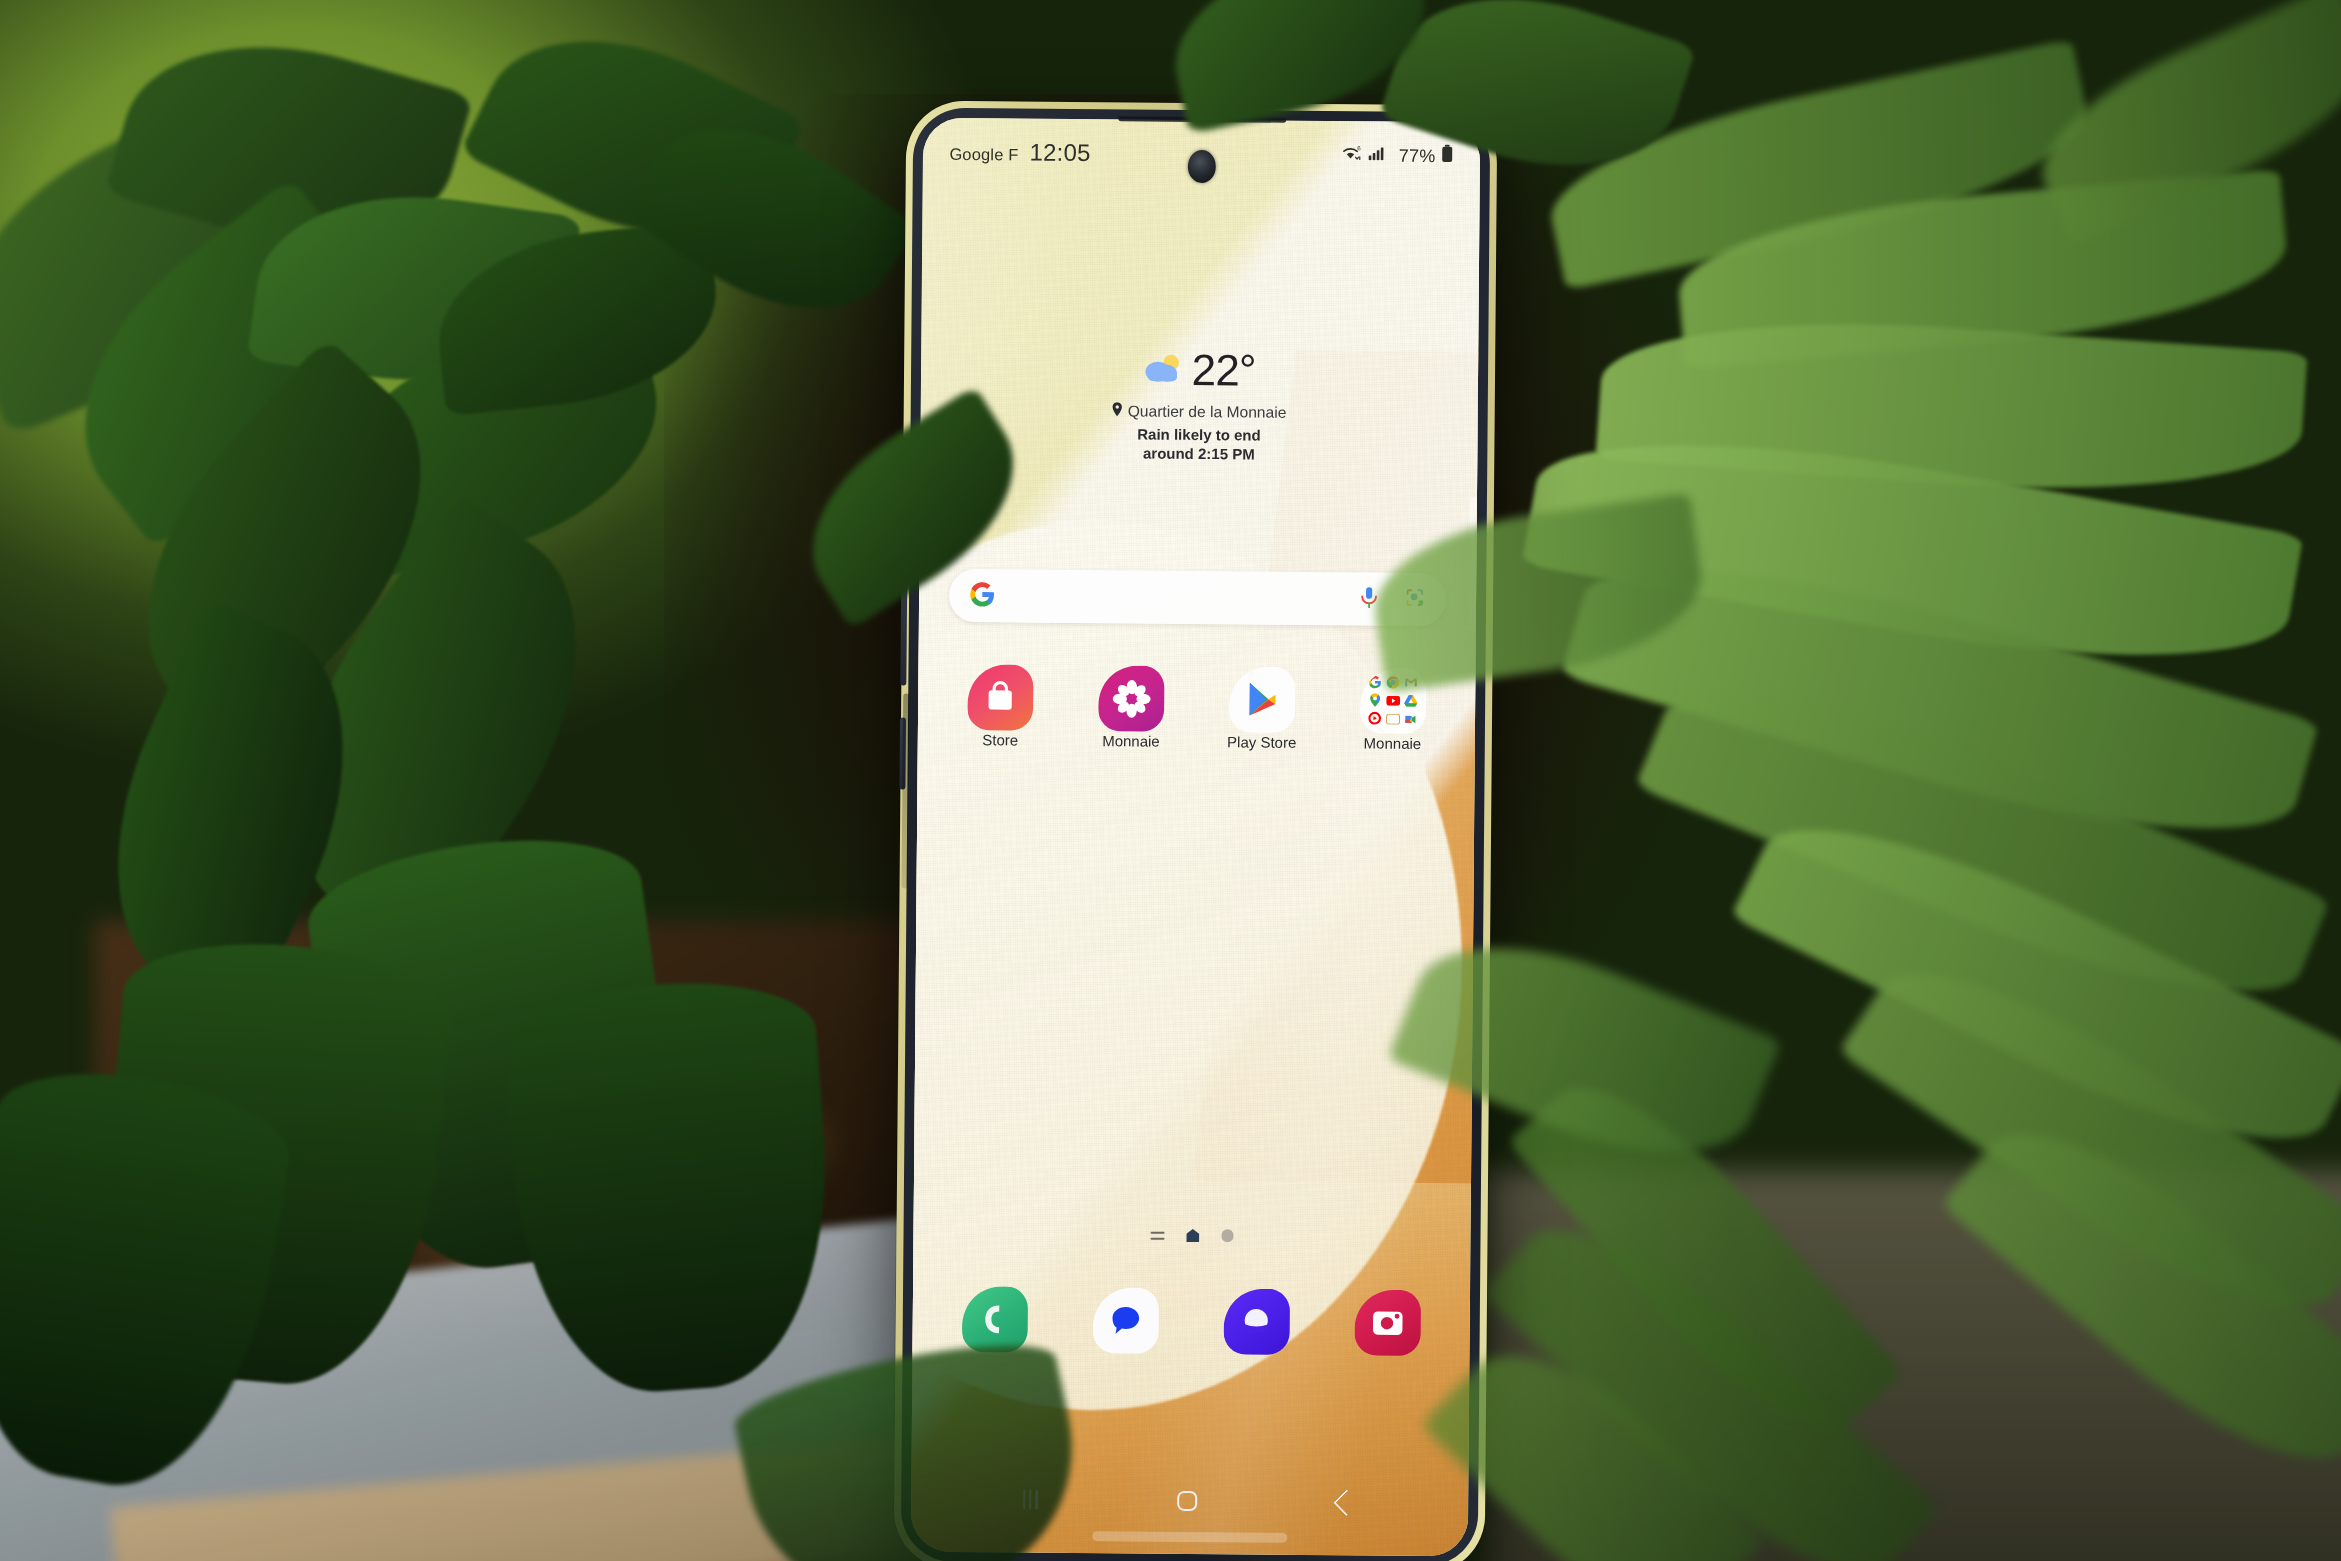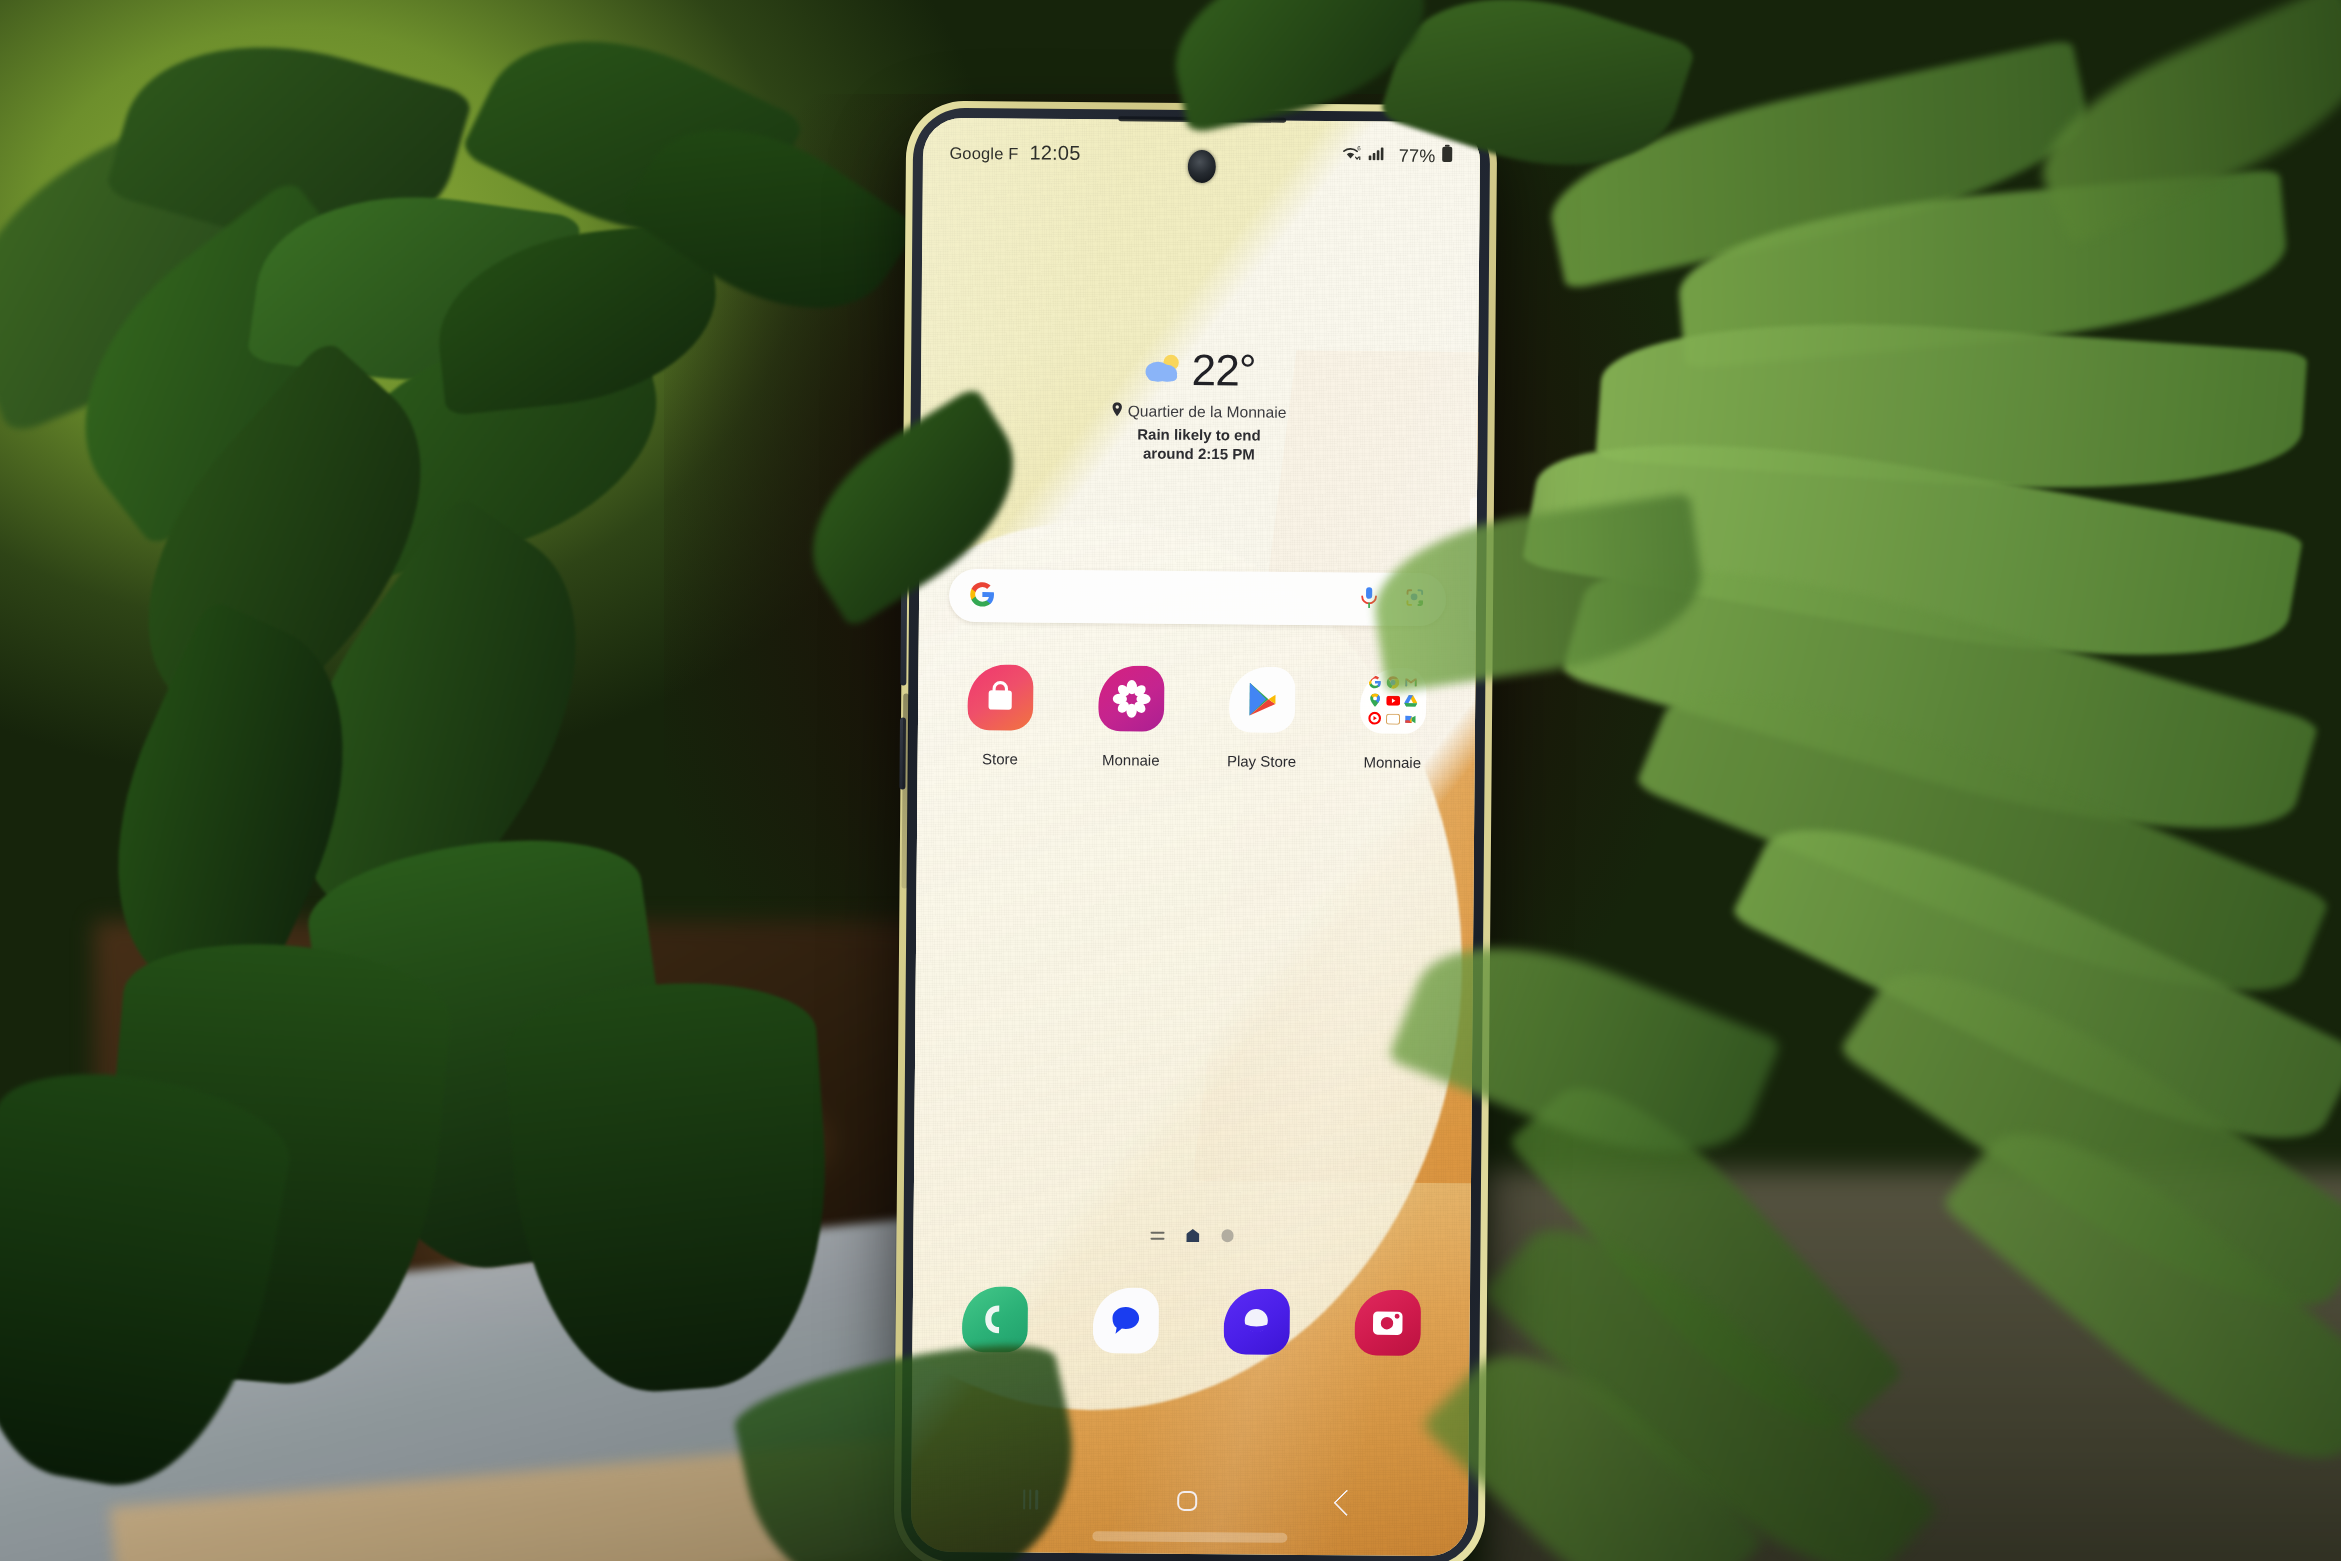--- a/index.html
+++ b/index.html
@@ -114,21 +114,21 @@
 
   
   .statusbar{
     position:absolute;left:0;right:0;top:17px;height:34px;
     display:flex;align-items:center;justify-content:space-between;
     padding:0 26.5px;box-sizing:border-box;
     color:#2e2f2a;font-size:17px;letter-spacing:0.2px;z-index:6;
   }
   .sb-left{display:flex;align-items:baseline;gap:11px;}
   .sb-carrier{font-size:16.4px;}
-  .sb-time{font-size:20px;}
+  .sb-time{font-size:24px;}
   .sb-right{display:flex;align-items:center;gap:5.5px;}
   .sb-batt-text{font-size:18px;margin-left:8px;}
   .camera{
     position:absolute;left:50%;top:30px;transform:translateX(-50%);
     width:28px;height:33px;border-radius:50%;
     background:radial-gradient(circle at 42% 36%, #4a5057 0%, #262b31 46%, #0c0f13 100%);
     box-shadow:0 0 3.9px rgba(0,0,0,.5);z-index:8;
   }
 
   
@@ -149,21 +149,21 @@
     padding:0 20px;box-sizing:border-box;
     box-shadow:0 1.6px 5.5px rgba(60,40,10,.12);
   }
   .sb-actions{display:flex;align-items:center;gap:23.4px;}
 
   
   .appgrid{
     position:absolute;left:17px;right:17px;top:546px;z-index:5;
     display:flex;justify-content:space-around;align-items:flex-start;
   }
-  .app{width:101px;display:flex;flex-direction:column;align-items:center;gap:20px;}
+  .app{width:101px;display:flex;flex-direction:column;align-items:center;gap:1px;}
   .squircle{
     width:66px;height:66px;
     border-radius:42% / 42%;
     border-radius:22px;
     display:flex;align-items:center;justify-content:center;
     position:relative;overflow:hidden;
   }
   
   .sq{clip-path:path("M42,0 C67,0 84,17 84,42 C84,67 67,84 42,84 C17,84 0,67 0,42 C0,17 17,0 42,0 Z");}
   .app-label{font-size:15px;color:#2b2b2f;text-align:center;white-space:nowrap;}

